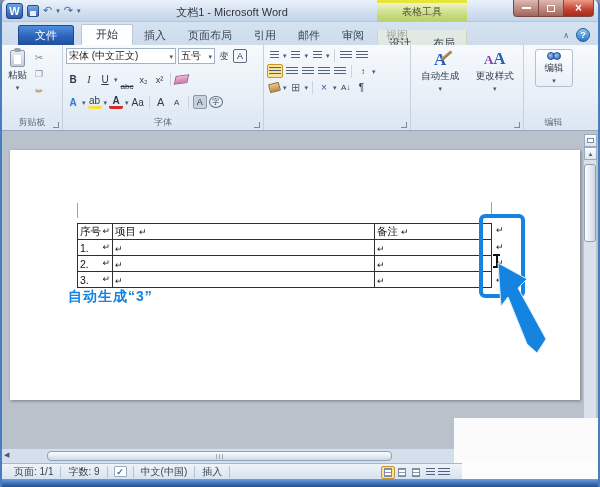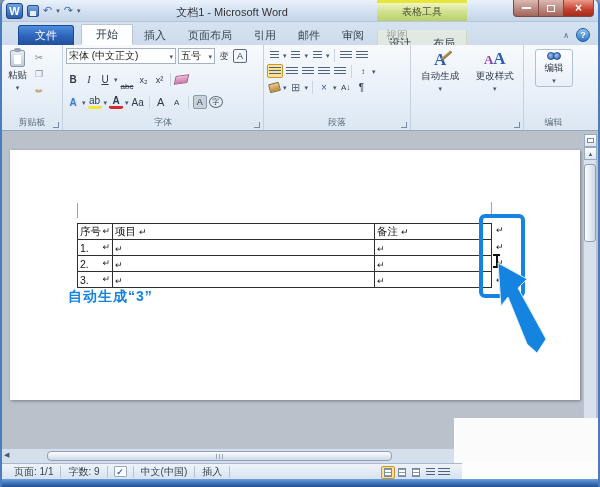--- a/index.html
+++ b/index.html
@@ -312,21 +312,20 @@
           </span>
           <span class="dd">▾</span>
         <span class="sbtn" style="font-size:11px;color:#5a6a7e">⊞</span>
           <span class="dd">▾</span>
         <span class="vsep"></span>
         <span class="sbtn" style="color:#3a5a9e">×</span>
           <span class="dd">▾</span>
         <span class="sbtn" style="font-size:8px">A↓</span>
         <span class="sbtn">¶</span>
       </div>
-      <div class="glabel">段落</div>
       <div class="launcher"></div>
     </div>
 
     <div class="group" style="width:113px">
       <div class="row" style="justify-content:space-around">
         <div class="bigbtn">
           <span class="qsA">A<span class="brush"></span></span>
           <span>自动生成</span>
           <span class="dd">▾</span>
         </div>

